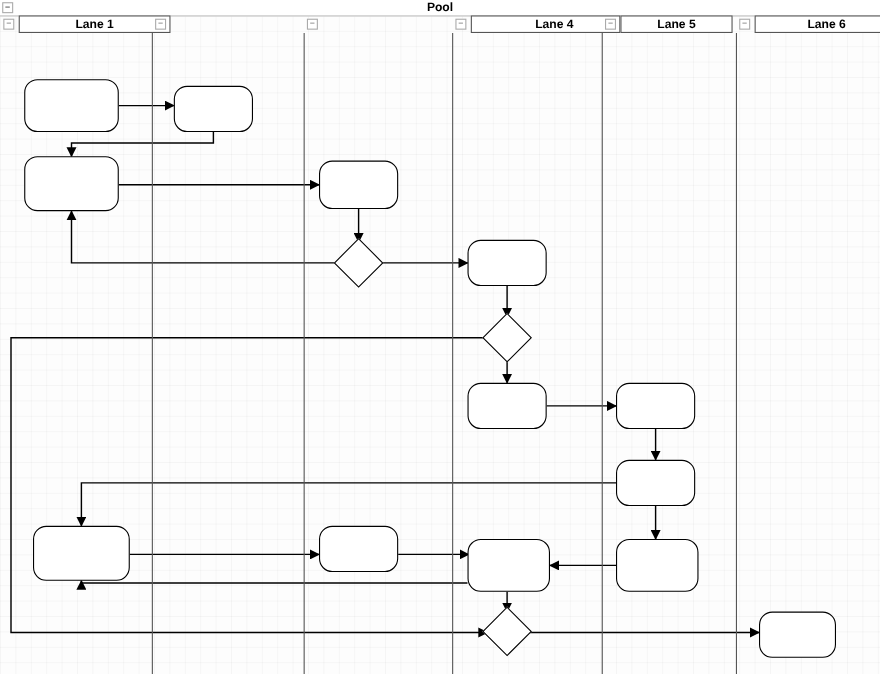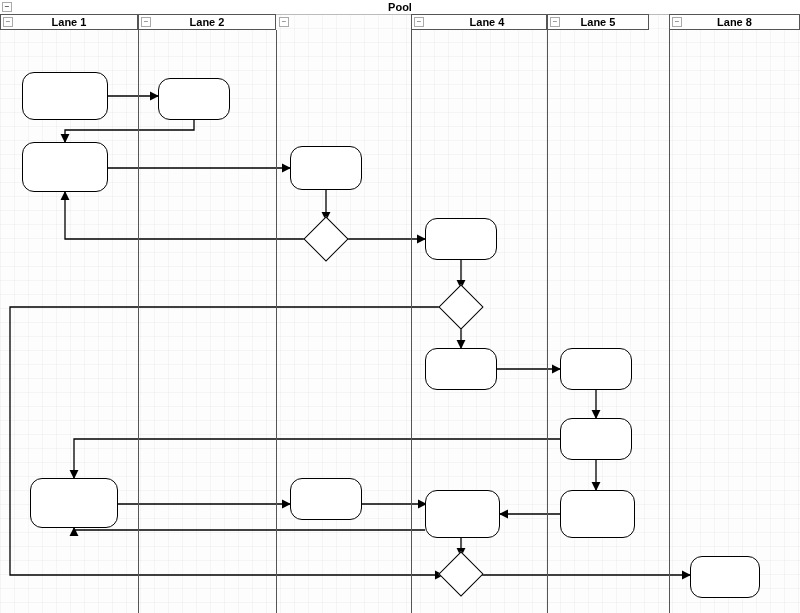--- a/index.html
+++ b/index.html
@@ -51,20 +51,21 @@
     top: 14px;
     height: 16px;
     line-height: 15px;
     text-align: center;
     font-size: 11px;
     font-weight: 700;
     border: 1px solid #555;
     border-top: 1px solid #555;
     box-sizing: border-box;
     background: #fff;
+    margin-left: 17px;
   }
   .lane-collapse {
     position: absolute;
     top: 17px;
     font-size: 8px;
     color: #555;
     border: 1px solid #aaa;
     width: 8px;
     height: 8px;
     line-height: 7px;
@@ -139,32 +140,31 @@
       <path d="M 560,514 L 500,514" class="edge" marker-end="url(#arrow)"></path>
       <path d="M 118,504 L 290,504" class="edge" marker-end="url(#arrow)"></path>
       <path d="M 362,504 L 426,504" class="edge" marker-end="url(#arrow)"></path>
       <path d="M 425,530 L 74,530 L 74,528" class="edge" marker-end="url(#arrow)"></path>
       <path d="M 461,538 L 461,556" class="edge" marker-end="url(#arrow)"></path>
       <path d="M 479,575 L 690,575" class="edge" marker-end="url(#arrow)"></path>
     </svg>
 
 <div class="lane-header" style="left: 0px; width: 138px;"><span>Lane 1</span></div>
     <div class="lane-collapse" style="left: 3px;">−</div>
-    <div class="lane-header" style="left: 138px; width: 138px;"><span>Lane 2</span></div>
     <div class="lane-collapse" style="left: 141px;">−</div>
     <div class="lane-sep" style="left: 138px;"></div>
     <div class="lane-collapse" style="left: 279px;">−</div>
     <div class="lane-sep" style="left: 276px;"></div>
     <div class="lane-header" style="left: 411px; width: 136px; padding-left: 16px;"><span>Lane 4</span></div>
     <div class="lane-collapse" style="left: 414px;">−</div>
     <div class="lane-sep" style="left: 411px;"></div>
     <div class="lane-header" style="left: 547px; width: 102px;"><span>Lane 5</span></div>
     <div class="lane-collapse" style="left: 550px;">−</div>
     <div class="lane-sep" style="left: 547px;"></div>
-    <div class="lane-header" style="left: 669px; width: 131px;"><span>Lane 8</span></div>
+    <div class="lane-header" style="left: 669px; width: 131px;"><span>Lane 6</span></div>
     <div class="lane-collapse" style="left: 672px;">−</div>
     <div class="lane-sep" style="left: 669px;"></div>
     <div class="node-rect" style="left: 22px; top: 72px; width: 86px; height: 48px;"></div>
     <div class="node-rect" style="left: 158px; top: 78px; width: 72px; height: 42px;"></div>
     <div class="node-rect" style="left: 22px; top: 142px; width: 86px; height: 50px;"></div>
     <div class="node-rect" style="left: 290px; top: 146px; width: 72px; height: 44px;"></div>
     <div class="node-diamond" style="left: 310px; top: 223px; width: 32px; height: 32px;"></div>
     <div class="node-rect" style="left: 425px; top: 218px; width: 72px; height: 42px;"></div>
     <div class="node-diamond" style="left: 445px; top: 291px; width: 32px; height: 32px;"></div>
     <div class="node-rect" style="left: 425px; top: 348px; width: 72px; height: 42px;"></div>

